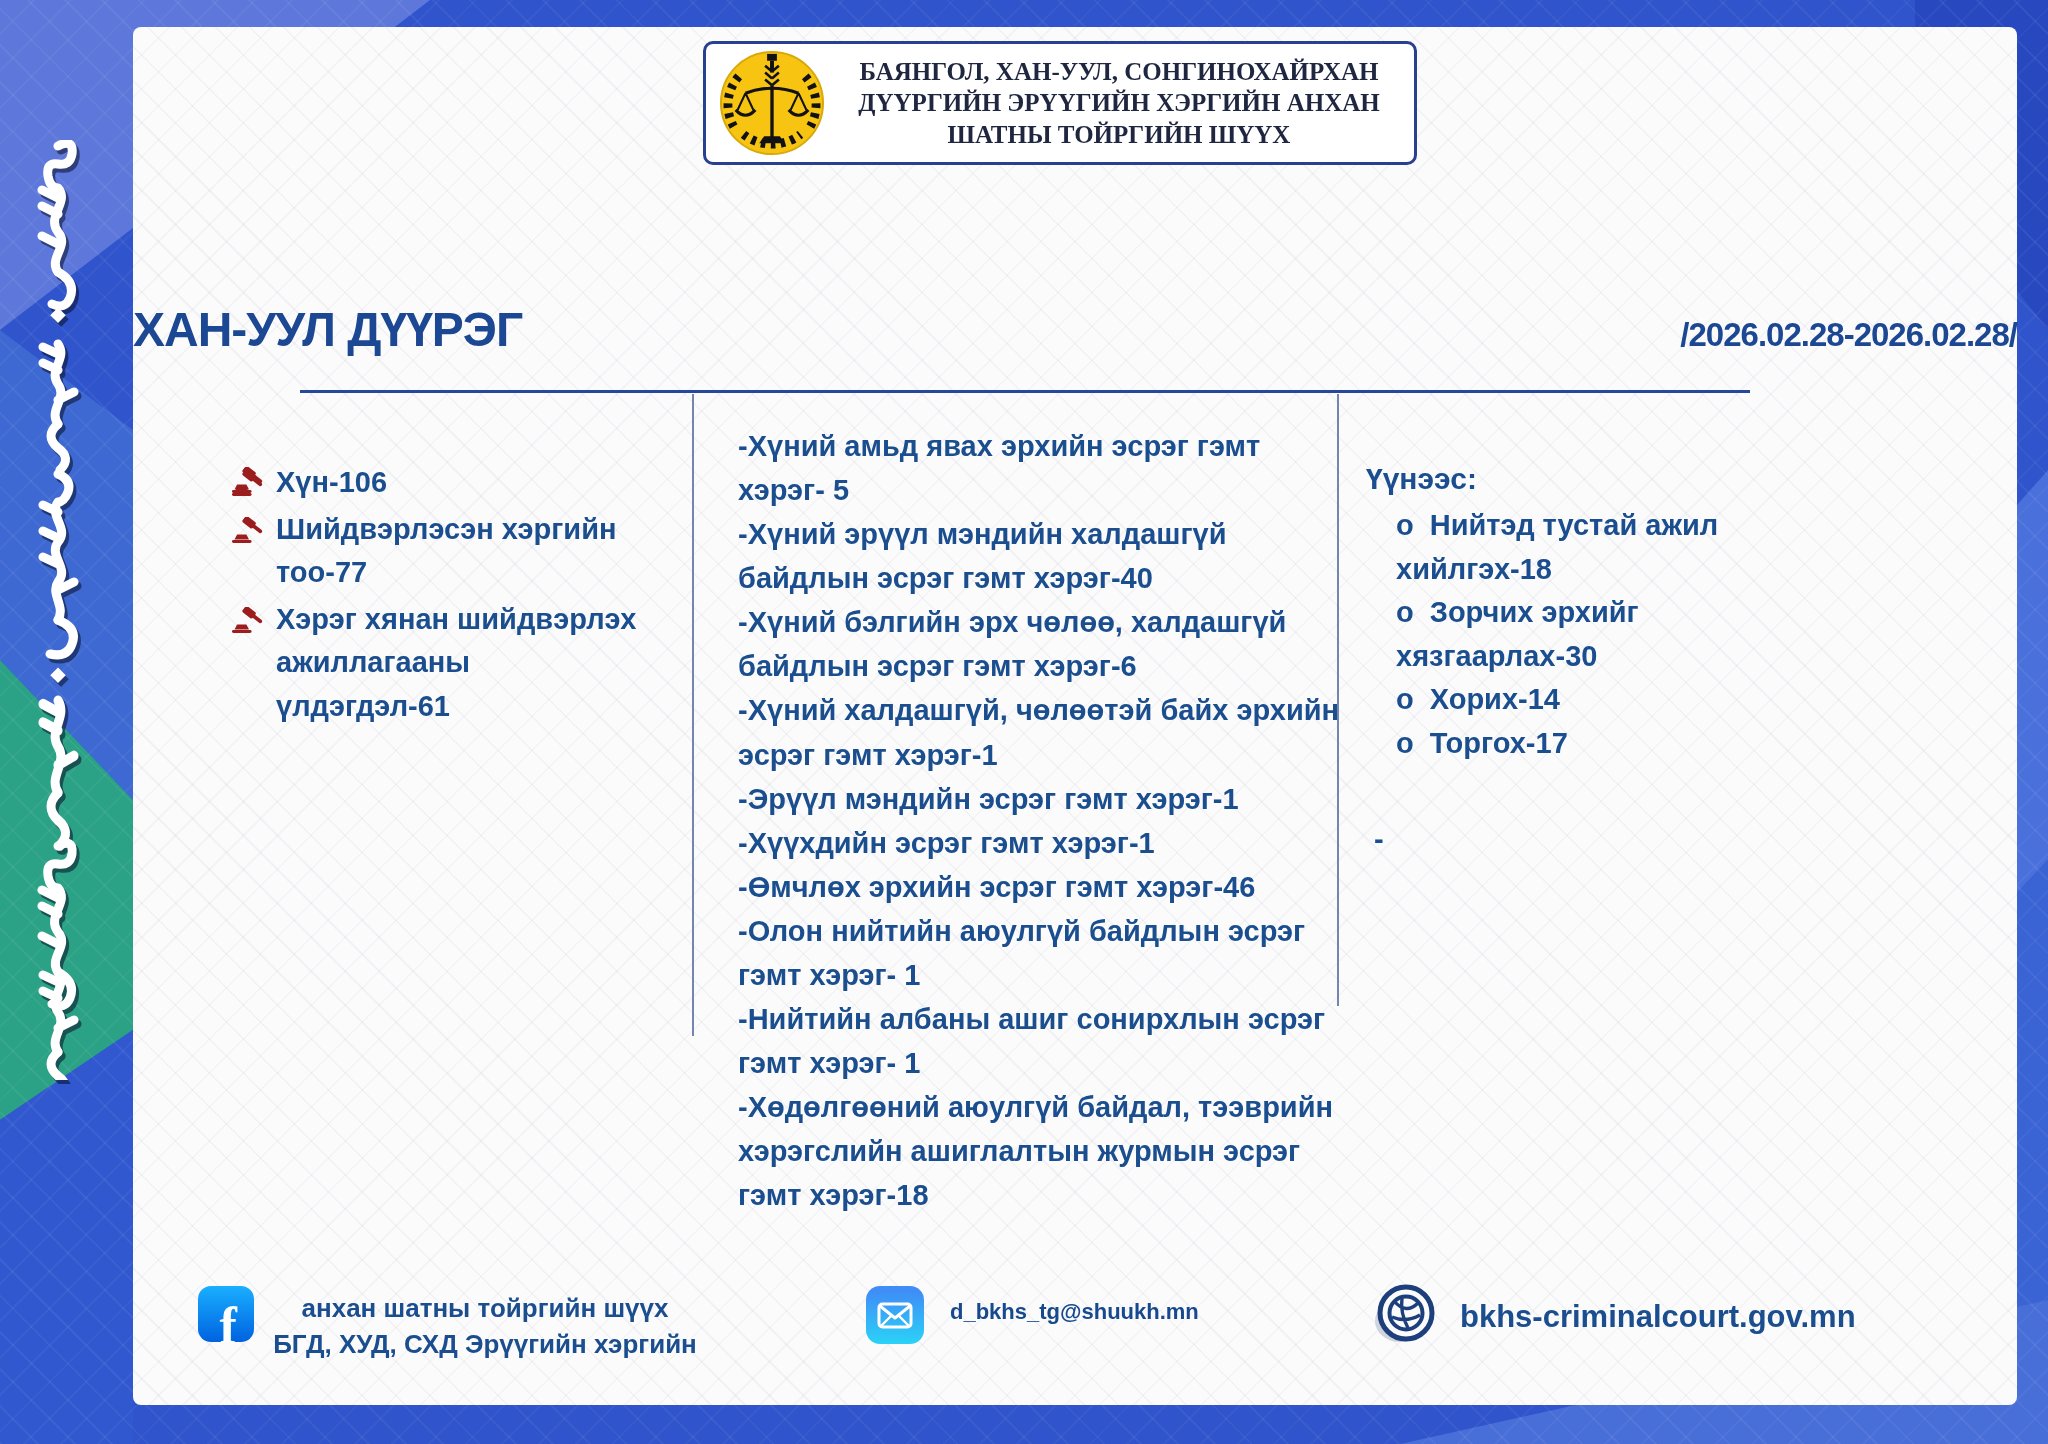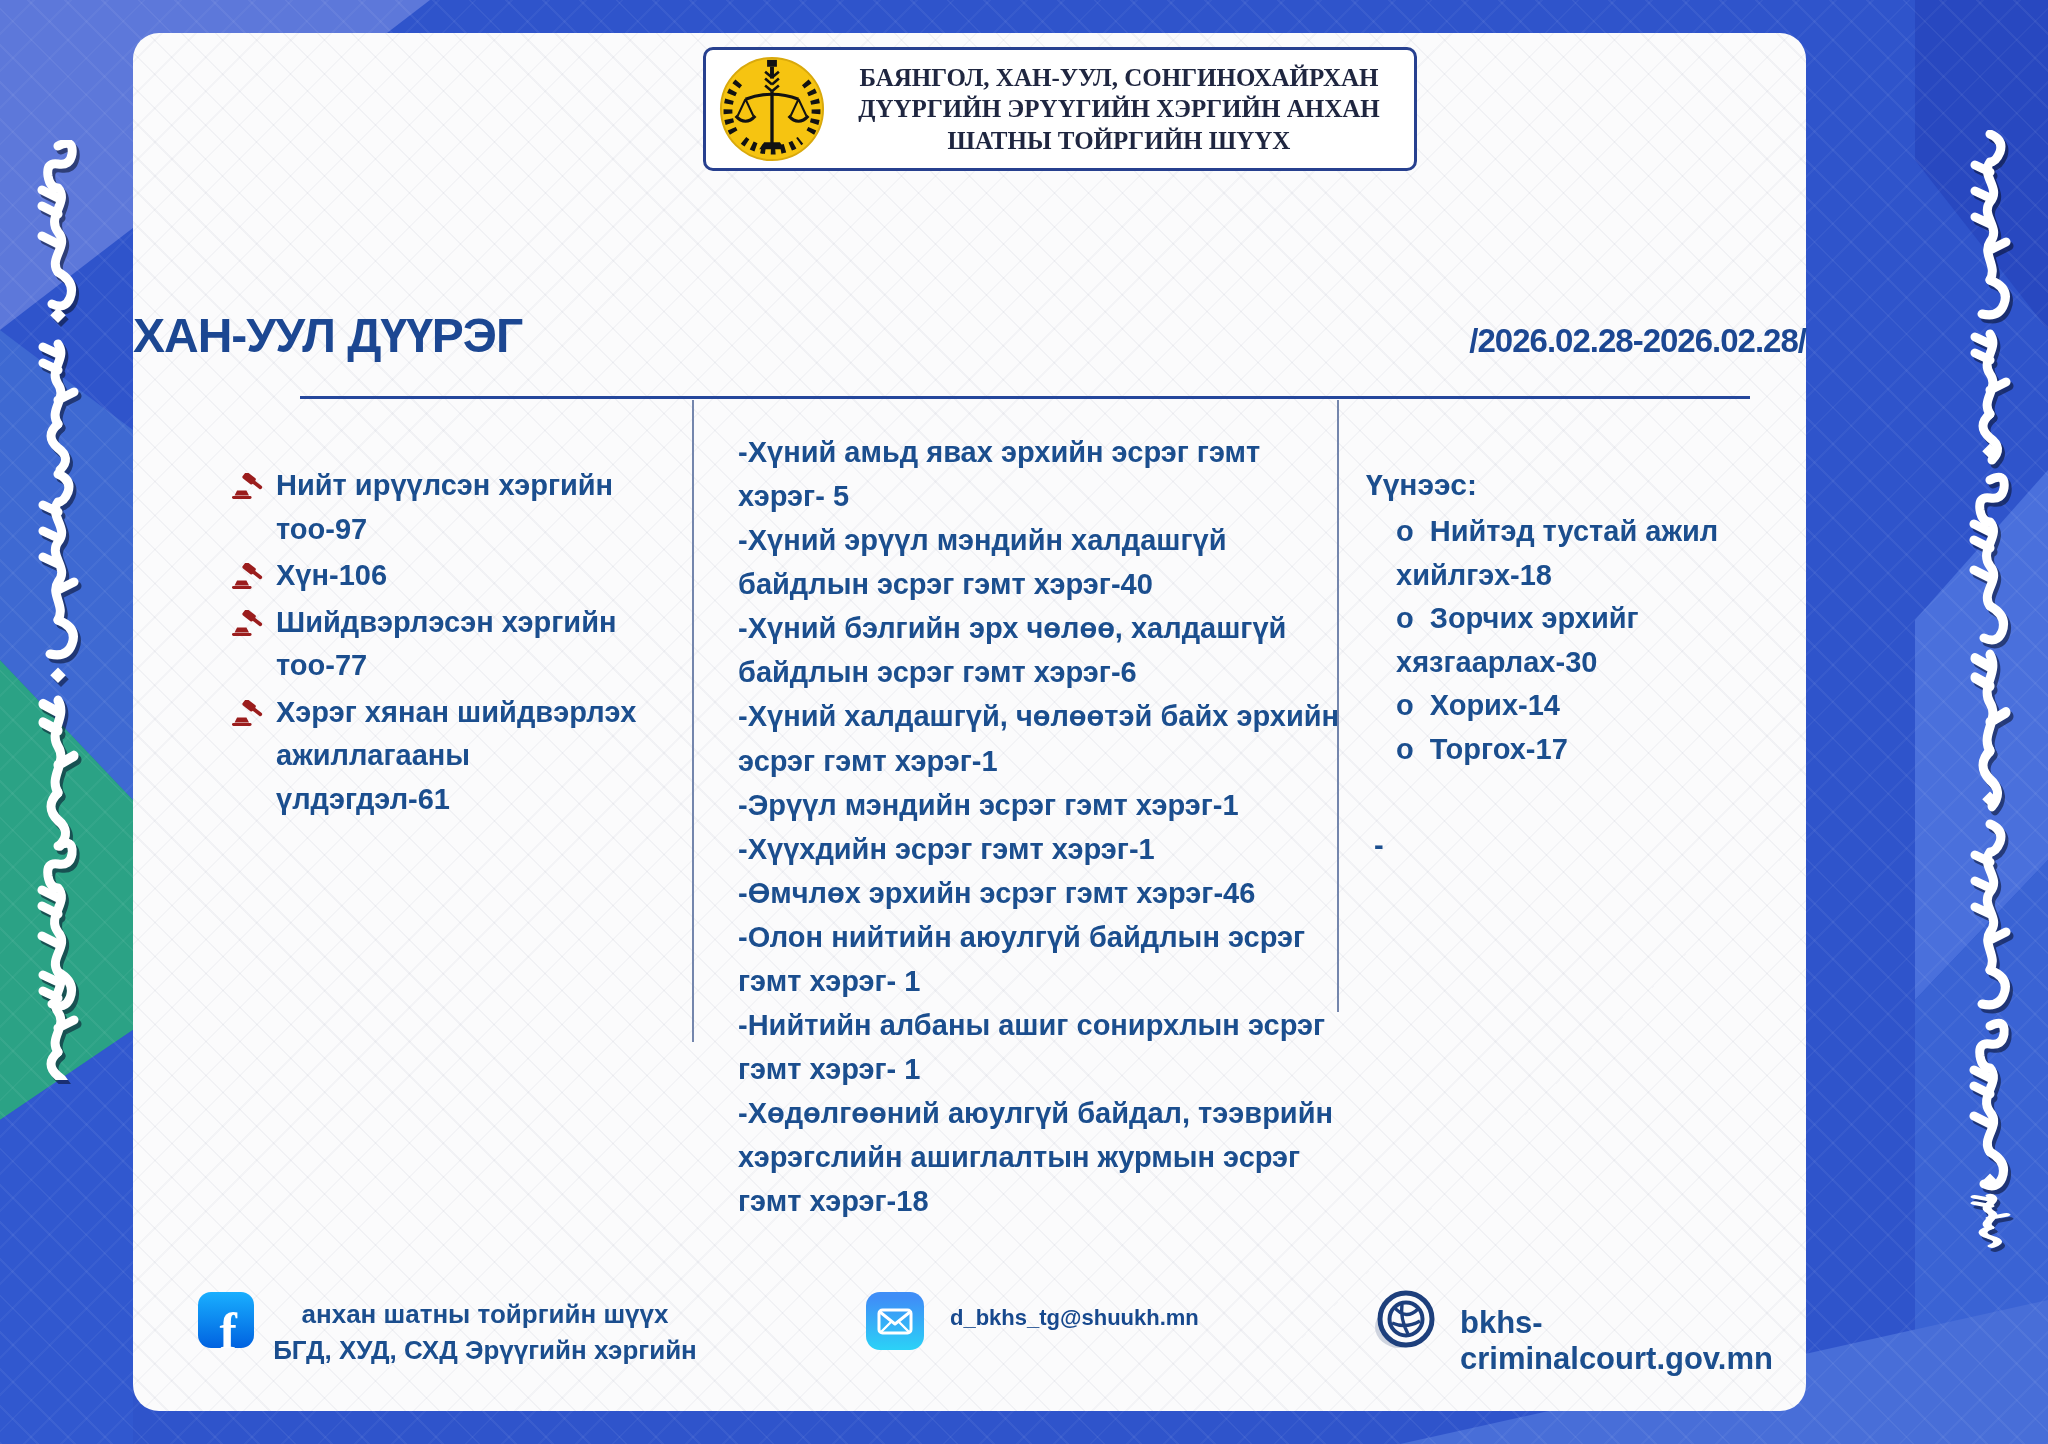--- a/index.html
+++ b/index.html
@@ -17,22 +17,22 @@
   .w5{background:#2848c0;clip-path:polygon(1915px 0,2048px 0,2048px 330px,1915px 160px);}
   .w6{background:#4a70dc;clip-path:polygon(1915px 620px,2048px 470px,2048px 860px,1915px 1000px);}
   .w7{background:#3a63d4;clip-path:polygon(1915px 1000px,2048px 860px,2048px 1444px,1915px 1444px);}
   .w8{background:#486ed8;clip-path:polygon(1400px 1444px,2048px 1444px,2048px 1300px);}
 
   .script-svg{position:absolute;z-index:2;filter:drop-shadow(3px 4px 0 rgba(8,14,40,.55));}
   .script-svg path,.script-svg use{stroke:#fff;stroke-width:9;fill:none;
       stroke-linecap:round;stroke-linejoin:round;}
   .script-svg .dot{fill:#fff;stroke:none;}
 
-  .card{position:absolute;left:133px;top:33px;width:1673px;height:1378px;z-index:3;
-        background:#fbfbfc;border-radius:26px;
+  .card{position:absolute;left:133px;top:27px;width:1884px;height:1378px;z-index:3;
+        background:#fbfbfc;border-radius:8px;
         background-image:
           repeating-linear-gradient(45deg, rgba(60,70,110,.05) 0 1.6px, transparent 1.6px 24px),
           repeating-linear-gradient(-45deg, rgba(60,70,110,.038) 0 1.6px, transparent 1.6px 24px);}
 
   
   .header-box{position:absolute;left:570px;top:14px;width:708px;height:118px;
      background:#fff;border:3px solid #27408f;border-radius:10px;}
   .emblem{position:absolute;left:12px;top:4px;width:108px;height:108px;}
   .header-text{position:absolute;left:128px;top:12px;right:10px;text-align:center;
      font-family:"Liberation Serif",serif;font-weight:bold;font-size:25px;
@@ -168,21 +168,20 @@
     <div class="col-left">
       <div class="stat-item">
         <svg class="gavel" viewBox="0 0 40 30">
           <g fill="#9b1d1d">
             <rect x="13" y="0" width="15" height="9" rx="2" transform="rotate(38 20 4)"></rect>
             <rect x="19" y="9" width="18" height="4.4" rx="2.2" transform="rotate(38 28 11)"></rect>
             <path d="M3 25 h17 l-3 -6 h-11 z"></path>
             <rect x="0" y="25.5" width="23" height="3.5" rx="1.7"></rect>
           </g>
         </svg>
-        <span>Нийт ирүүлсэн хэргийн тоо-97</span>
       </div>
       <div class="stat-item">
         <svg class="gavel" viewBox="0 0 40 30">
           <g fill="#9b1d1d">
               <rect x="13" y="0" width="15" height="9" rx="2" transform="rotate(38 20 4)"></rect>
               <rect x="19" y="9" width="18" height="4.4" rx="2.2" transform="rotate(38 28 11)"></rect>
               <path d="M3 25 h17 l-3 -6 h-11 z"></path>
               <rect x="0" y="25.5" width="23" height="3.5" rx="1.7"></rect>
             </g>
         </svg>

